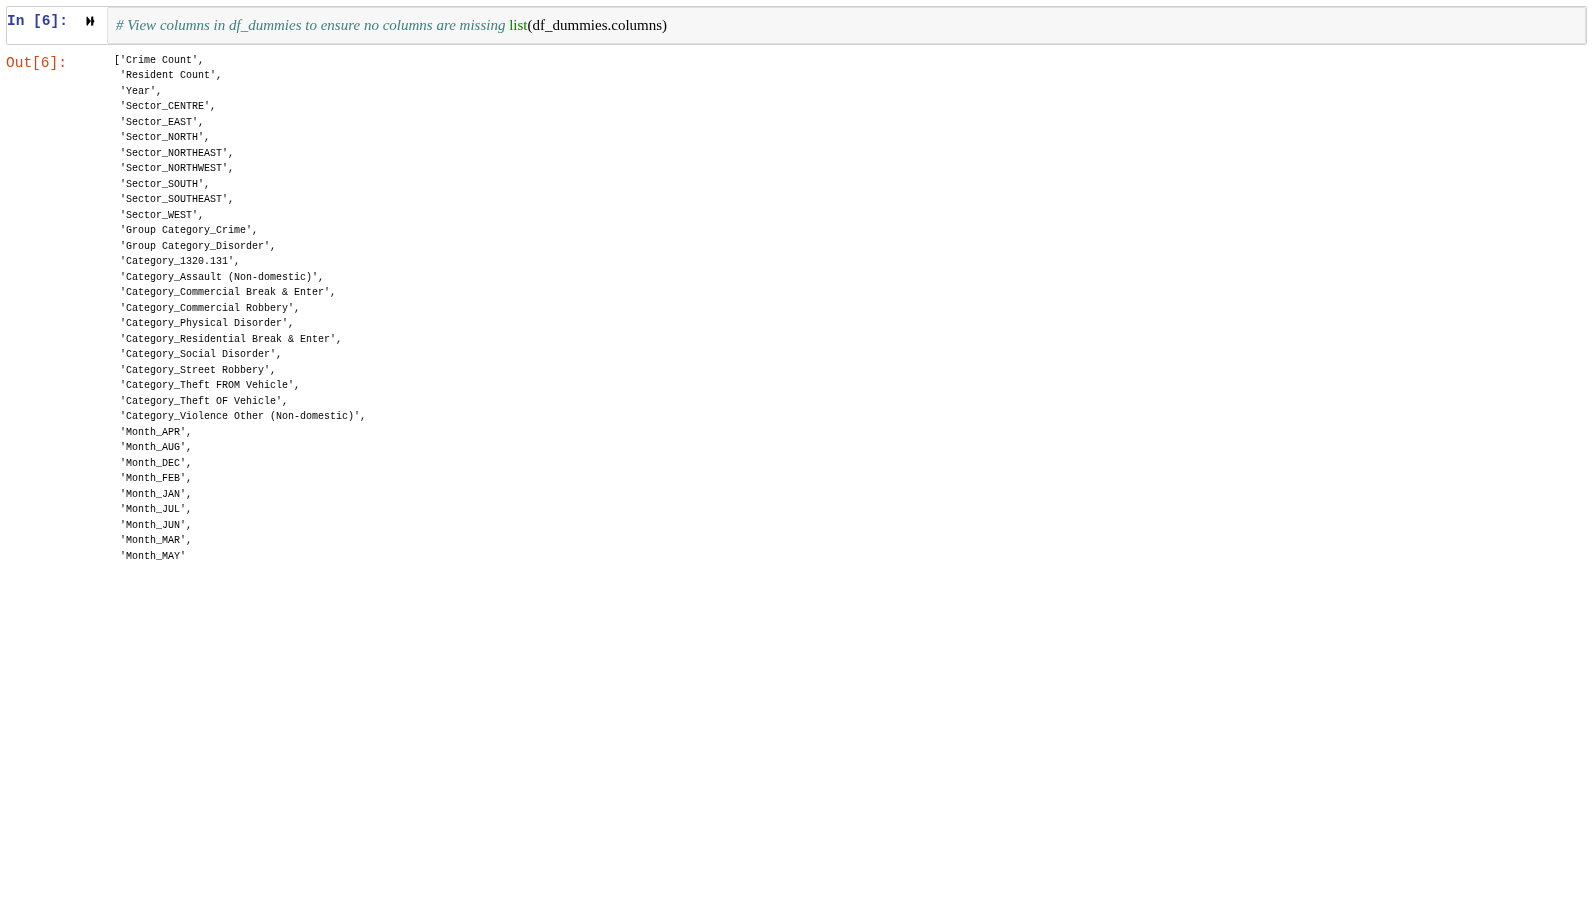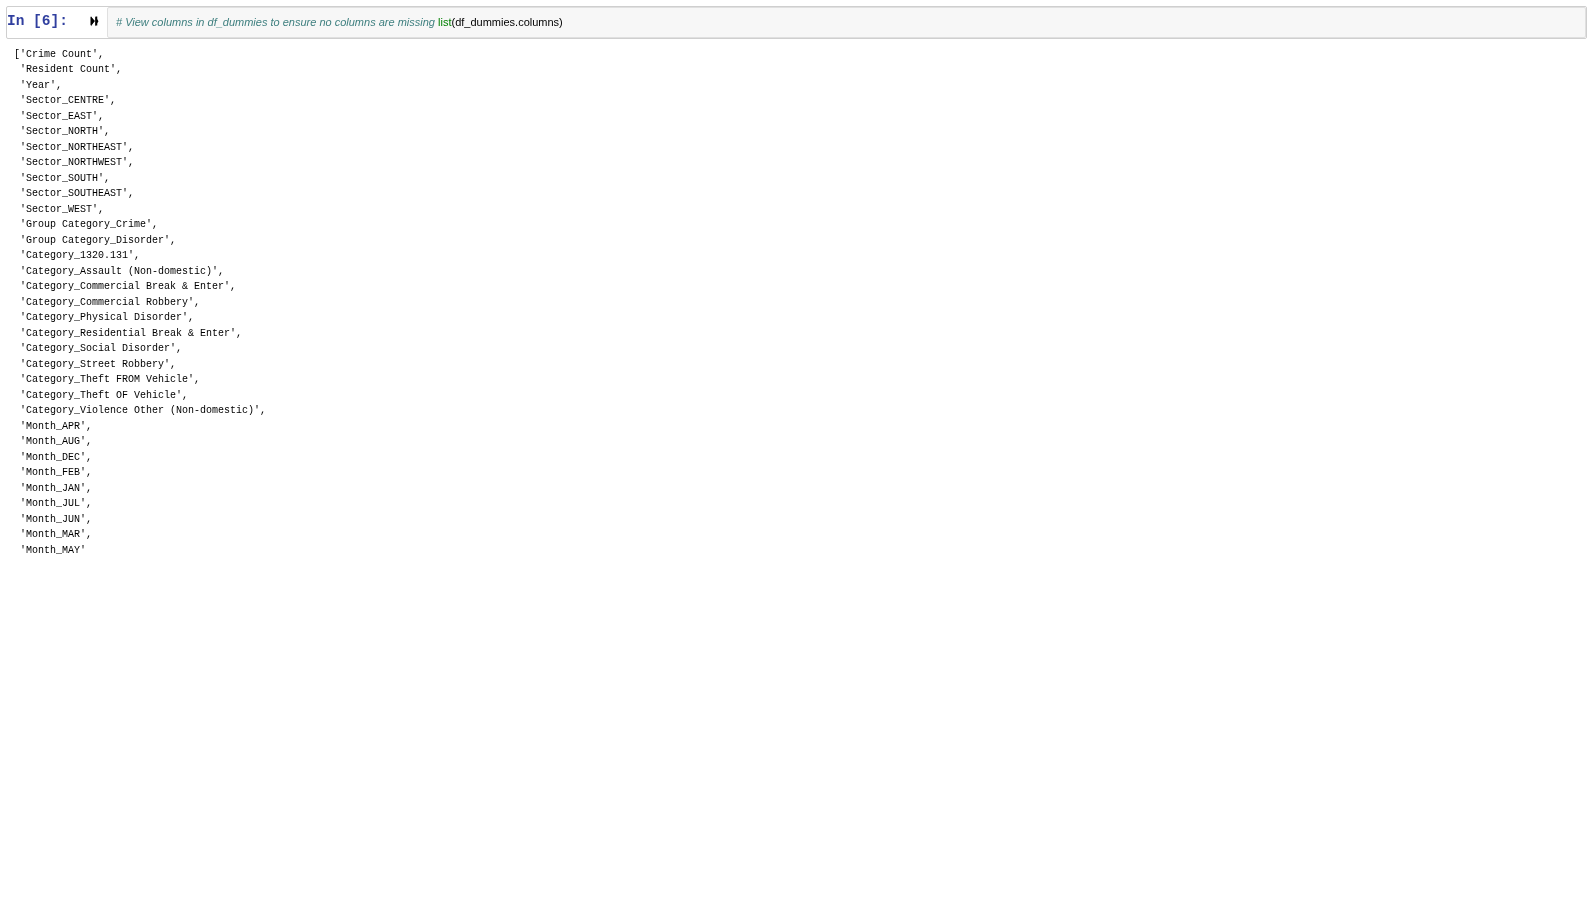--- a/index.html
+++ b/index.html
@@ -26,21 +26,21 @@
       margin-bottom: 4px;
     }
     .prompt-area {
       width: 100px;
       text-align: right;
       padding: 6px 6px 0 0;
       flex-shrink: 0;
       font-family: "Menlo", "Monaco", "Consolas", "Courier New", monospace;
       font-size: 14.5px;
       display: flex;
-      justify-content: space-between;
+      justify-content: flex-start;
       align-items: flex-start;
       gap: 17px;
     }
     .in-prompt {
       color: #303f9f;
       font-weight: bold;
     }
     .out-prompt {
       color: #d84315;
     }
@@ -53,22 +53,22 @@
     .run-icon svg {
       width: 12px;
       height: 12px;
     }
     .code-area {
       flex: 1;
       background: #f7f7f7;
       border: 1px solid #e0e0e0;
       border-radius: 2px;
       padding: 6px 8px;
-      font-family: Liberation Sans, sans-serif;
-      font-size: 11px;
+      font-family: Liberation Serif, serif;
+      font-size: 15px;
       line-height: 1.5;
     }
     .output-area {
       flex: 1;
       padding: 4px 8px 0 8px;
       font-family: "Menlo", "Monaco", "Consolas", "Courier New", monospace;
       font-size: 10px;
       line-height: 1.55;
       white-space: pre;
       color: #000;
@@ -101,20 +101,23 @@
             <path d="M2 2 L2 14 L8 8 Z" fill="currentColor"></path>
             <rect x="9" y="2" width="2" height="12"></rect>
           </svg>
       </span>
     </div>
     <div class="code-area"><span class="cm-comment"># View columns in df_dummies to ensure no columns are missing</span>
 <span class="cm-builtin">list</span><span class="cm-punct">(</span><span class="cm-default">df_dummies</span><span class="cm-punct">.</span><span class="cm-default">columns</span><span class="cm-punct">)</span></div>
   </div>
 
   <div class="cell">
+    <div class="prompt-area">
+      <span class="out-prompt">Out[6]:</span>
+    </div>
     <div class="output-area" id="output-text">['Crime Count',
  'Resident Count',
  'Year',
  'Sector_CENTRE',
  'Sector_EAST',
  'Sector_NORTH',
  'Sector_NORTHEAST',
  'Sector_NORTHWEST',
  'Sector_SOUTH',
  'Sector_SOUTHEAST',

